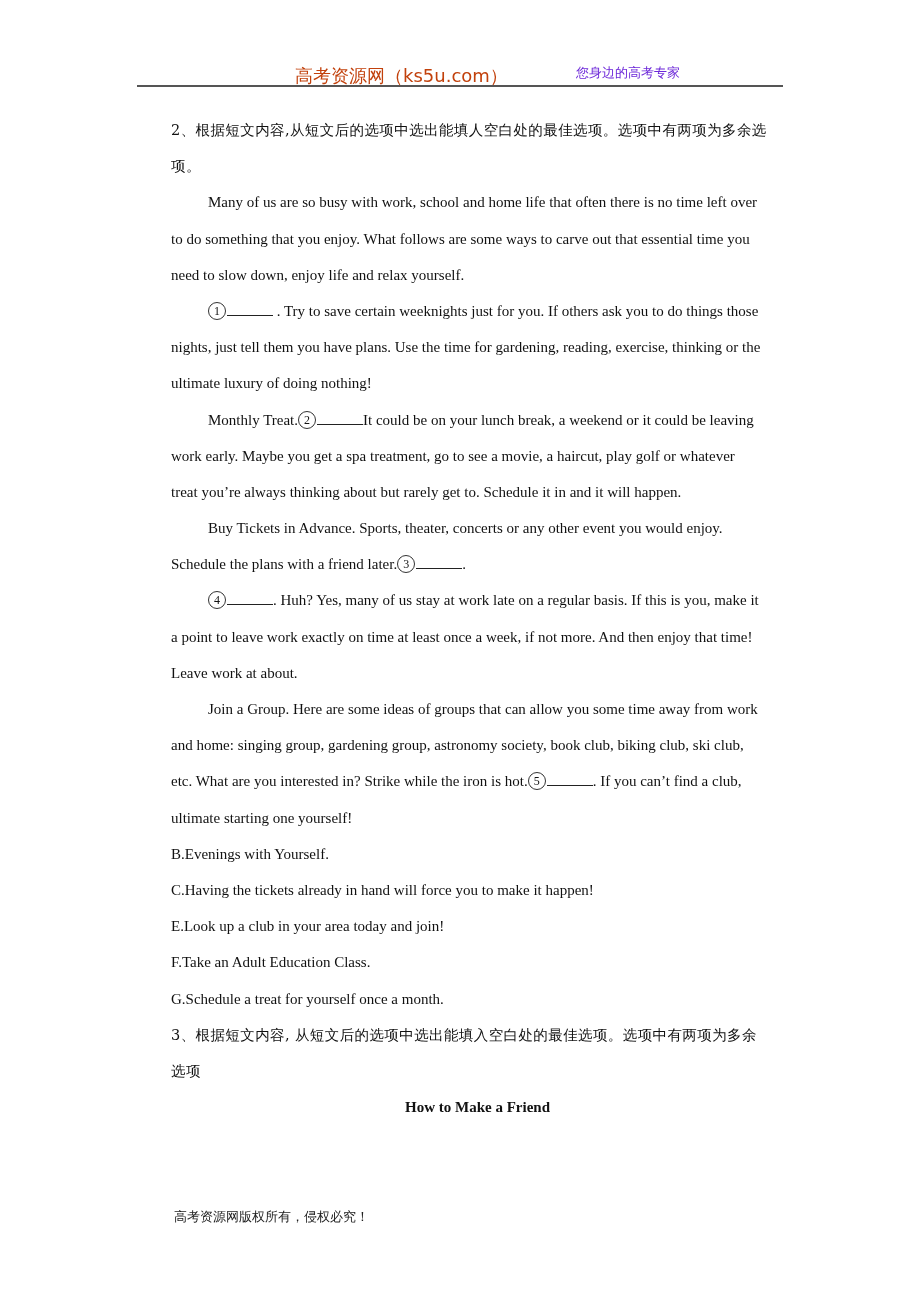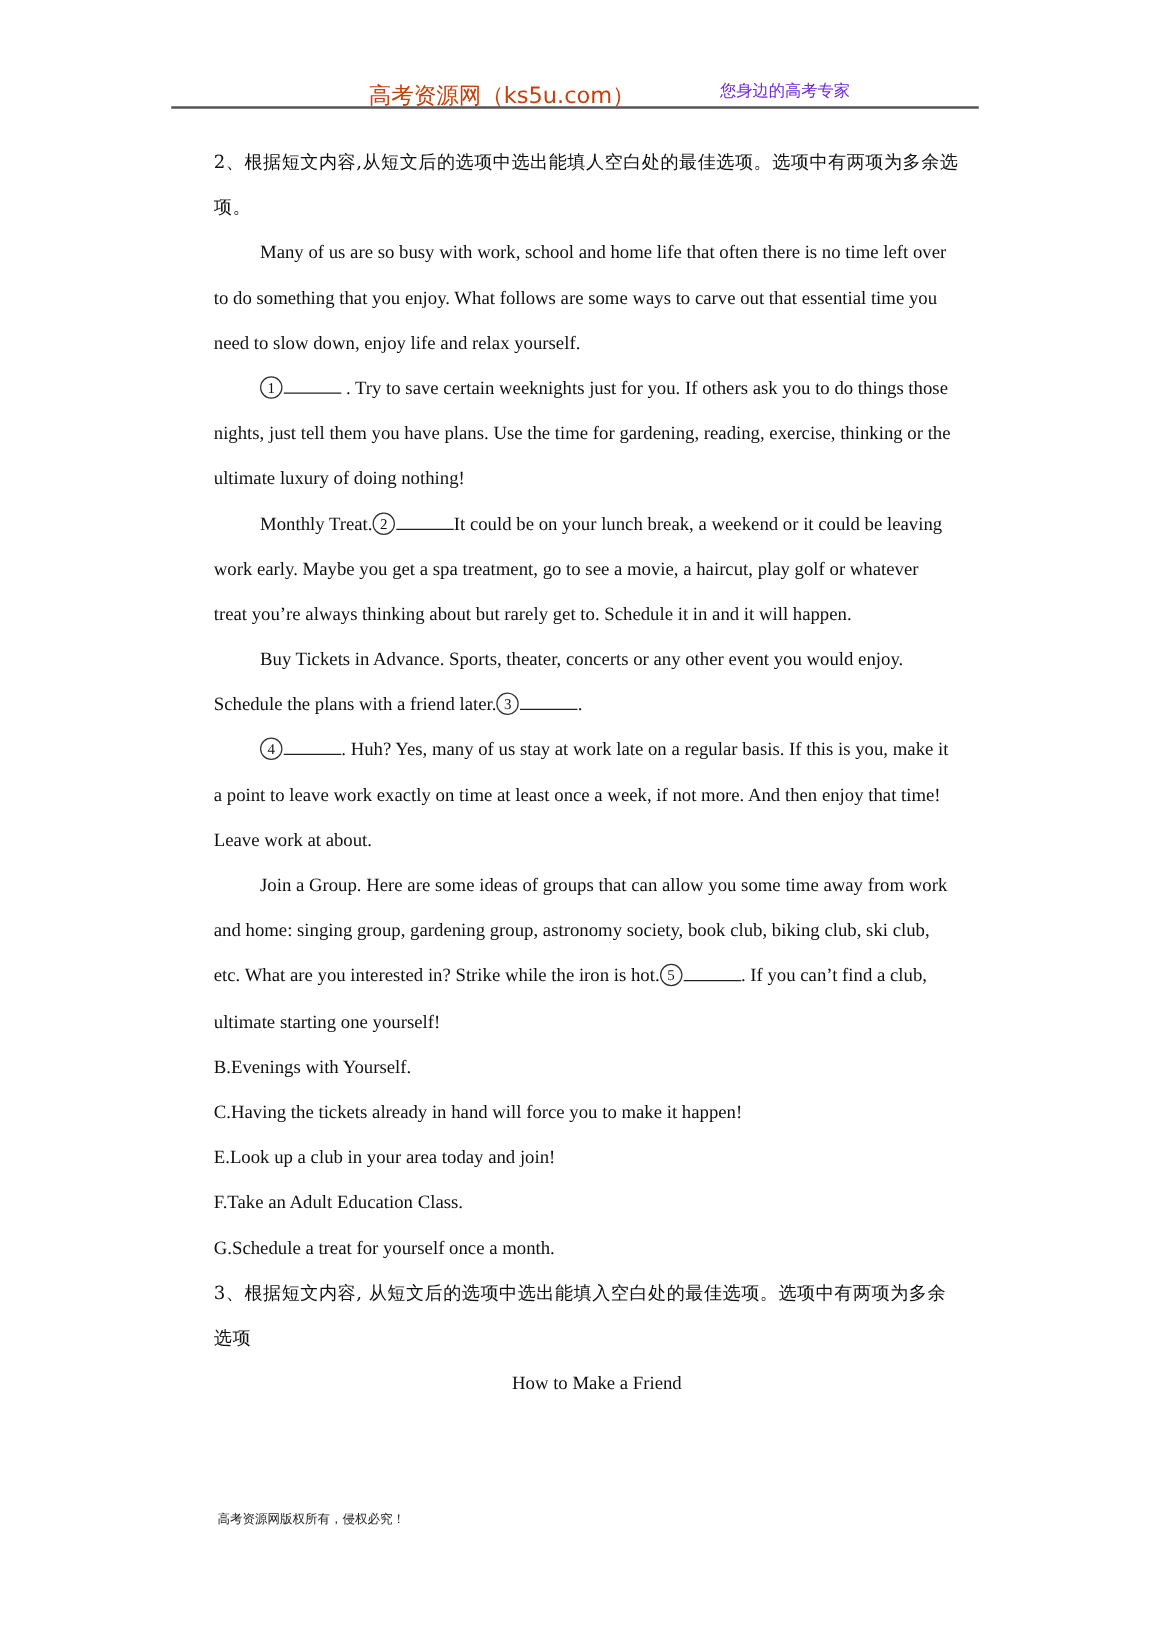--- a/index.html
+++ b/index.html
@@ -14,22 +14,22 @@
                  background: #555; }
   .content { position: absolute; left: 139px; top: 112px; width: 645px; }
   .line { height: 36.2px; line-height: 36.2px; font-size: 15px; white-space: nowrap; margin-left: 32px; }
   .indent { padding-left: 37px; }
   .cn { font-family: "DejaVu Serif", "Liberation Serif", serif; font-size: 14.5px; letter-spacing: 0.4px; }
   .circ { display: inline-block; width: 16px; height: 16px; border: 1px solid #333;
           border-radius: 50%; font-size: 12px; line-height: 16px; text-align: center;
           vertical-align: 1px; margin-right: 1px; }
   .blank { display: inline-block; width: 46px; border-bottom: 1px solid #222;
            height: 12px; vertical-align: 0px; }
-  .title { text-align: center; font-weight: normal; font-size: 15px; }
-  .footer { position: absolute; left: 174px; top: 1208px; font-size: 10px;
+  .title { text-align: center; font-weight: bold; font-size: 15px; }
+  .footer { position: absolute; left: 174px; top: 1208px; font-size: 13px;
             font-family: "DejaVu Sans", "Liberation Sans", sans-serif; color: #222; }
 </style>
 </head>
 <body>
 
 <div class="header">
   <span class="header-left">高考资源网（ks5u.com）</span>
   <span class="header-right">您身边的高考专家</span>
 </div>
 <div class="header-rule"></div>

